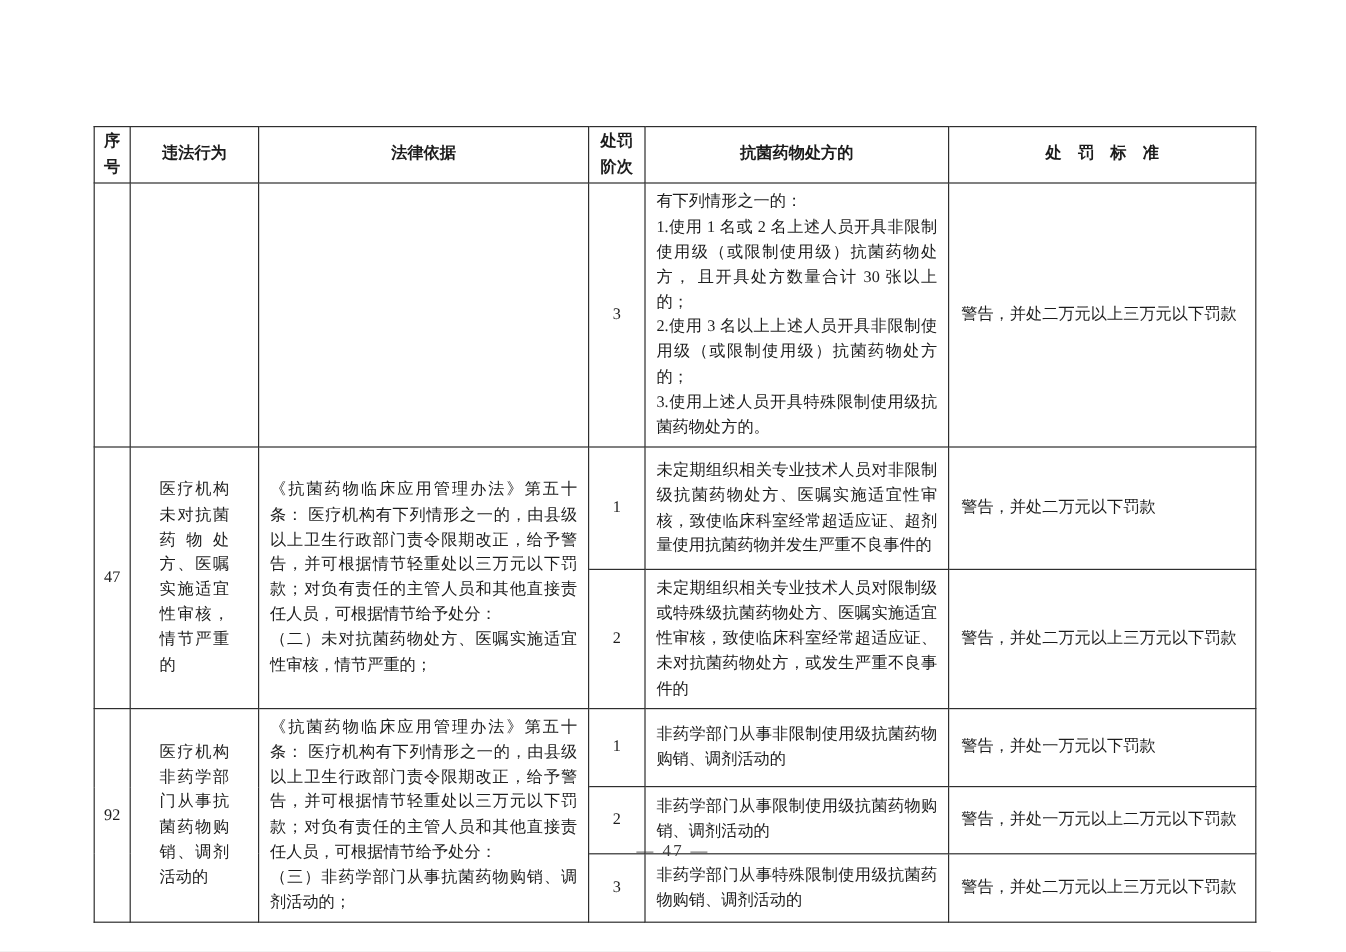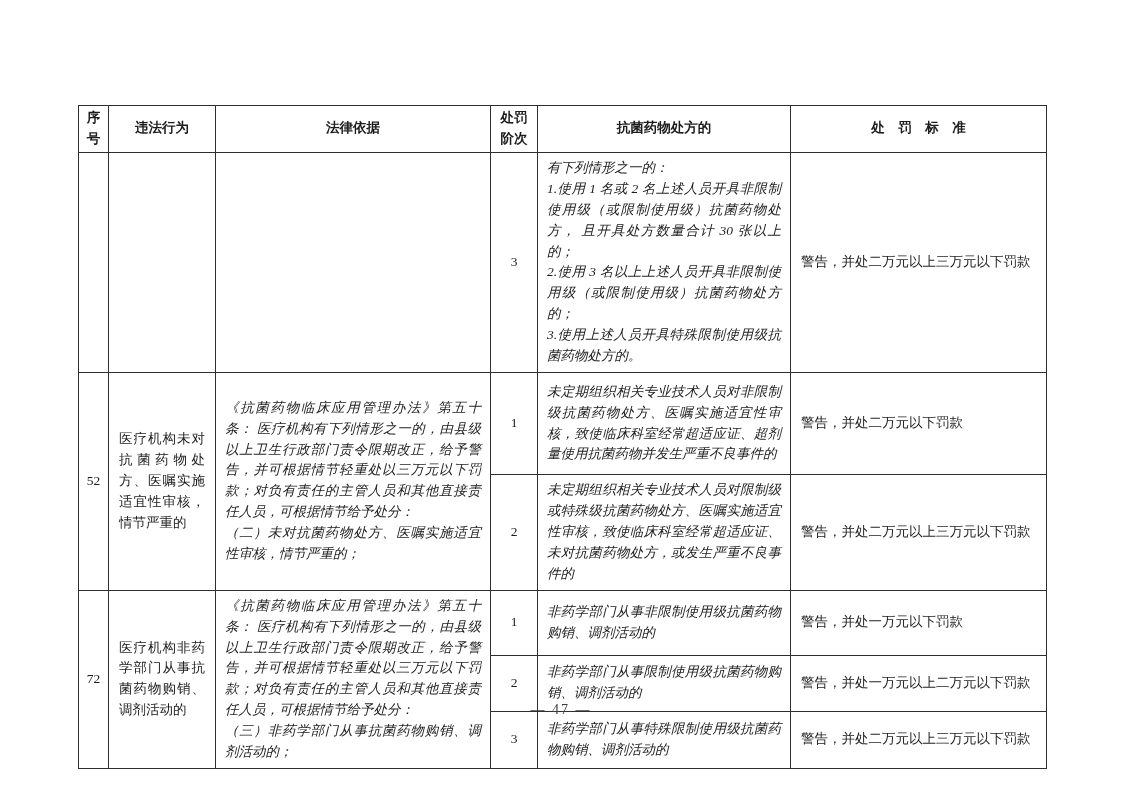--- a/index.html
+++ b/index.html
@@ -35,25 +35,24 @@
     text-align: center;
     white-space: pre-line;
     height: 45px;
     padding: 2px;
   }
   .cell-center { text-align: center; }
   .cell-text {
     text-align: justify;
     padding: 5px 9px;
     white-space: pre-line;
-    font-style: italic;
   }
   .cell-behavior {
     text-align: justify;
-    padding: 5px 10px;
+    padding: 5px 24px;
     white-space: pre-line;
   }
   .cell-standard {
     text-align: left;
     padding: 5px 10px;
     white-space: pre-line;
   }
   .footer {
     position: absolute;
     top: 702px;
@@ -99,37 +98,37 @@
         <td class="cell-text"></td>
         <td class="cell-center">3</td>
         <td class="cell-text">有下列情形之一的：
 1.使用 1 名或 2 名上述人员开具非限制使用级（或限制使用级）抗菌药物处方， 且开具处方数量合计 30 张以上的；
 2.使用 3 名以上上述人员开具非限制使用级（或限制使用级）抗菌药物处方的；
 3.使用上述人员开具特殊限制使用级抗菌药物处方的。</td>
         <td class="cell-standard">警告，并处二万元以上三万元以下罚款</td>
       </tr>
 
       <tr style="height:102px">
-        <td rowspan="2" class="cell-center">52</td>
+        <td rowspan="2" class="cell-center">47</td>
         <td rowspan="2" class="cell-behavior">医疗机构未对抗菌药物处方、医嘱实施适宜性审核，情节严重的</td>
         <td rowspan="2" class="cell-text">《抗菌药物临床应用管理办法》第五十条： 医疗机构有下列情形之一的，由县级以上卫生行政部门责令限期改正，给予警告，并可根据情节轻重处以三万元以下罚款；对负有责任的主管人员和其他直接责任人员，可根据情节给予处分：
 （二）未对抗菌药物处方、医嘱实施适宜性审核，情节严重的；</td>
         <td class="cell-center">1</td>
         <td class="cell-text">未定期组织相关专业技术人员对非限制级抗菌药物处方、医嘱实施适宜性审核，致使临床科室经常超适应证、超剂量使用抗菌药物并发生严重不良事件的</td>
         <td class="cell-standard">警告，并处二万元以下罚款</td>
       </tr>
 
       <tr style="height:93px">
         <td class="cell-center">2</td>
         <td class="cell-text">未定期组织相关专业技术人员对限制级或特殊级抗菌药物处方、医嘱实施适宜性审核，致使临床科室经常超适应证、未对抗菌药物处方，或发生严重不良事件的</td>
         <td class="cell-standard">警告，并处二万元以上三万元以下罚款</td>
       </tr>
 
       <tr style="height:65px">
-        <td rowspan="3" class="cell-center">72</td>
+        <td rowspan="3" class="cell-center">92</td>
         <td rowspan="3" class="cell-behavior">医疗机构非药学部门从事抗菌药物购销、调剂活动的</td>
         <td rowspan="3" class="cell-text">《抗菌药物临床应用管理办法》第五十条： 医疗机构有下列情形之一的，由县级以上卫生行政部门责令限期改正，给予警告，并可根据情节轻重处以三万元以下罚款；对负有责任的主管人员和其他直接责任人员，可根据情节给予处分：
 （三）非药学部门从事抗菌药物购销、调剂活动的；</td>
         <td class="cell-center">1</td>
         <td class="cell-text">非药学部门从事非限制使用级抗菌药物购销、调剂活动的</td>
         <td class="cell-standard">警告，并处一万元以下罚款</td>
       </tr>
 
       <tr style="height:55px">
         <td class="cell-center">2</td>

